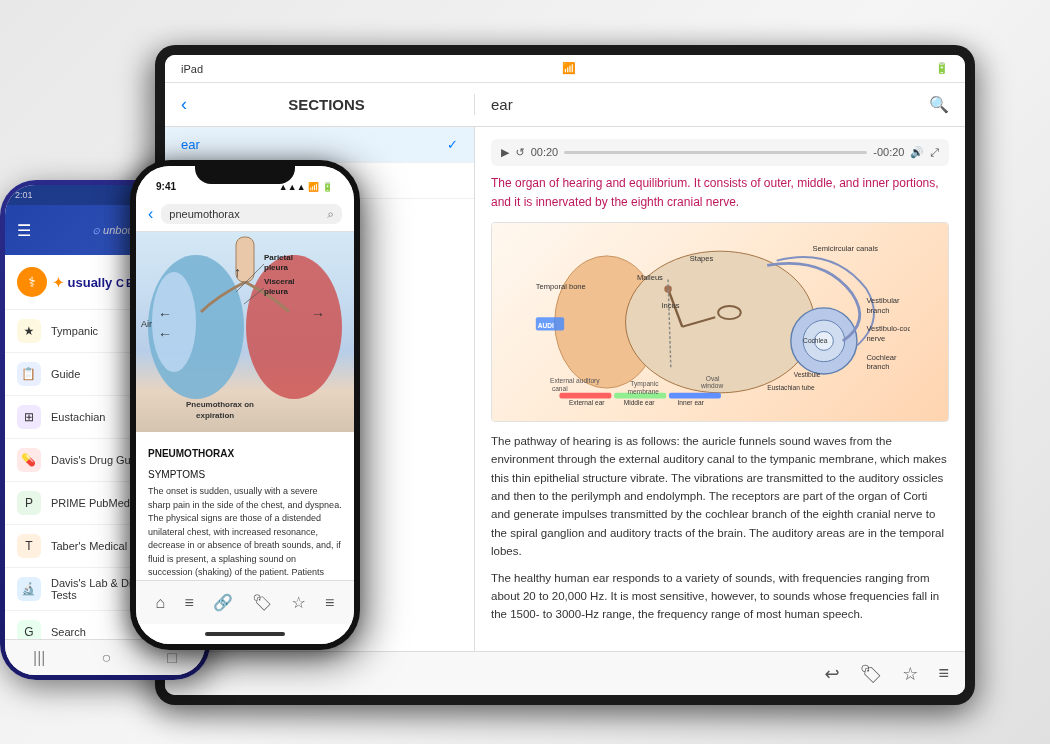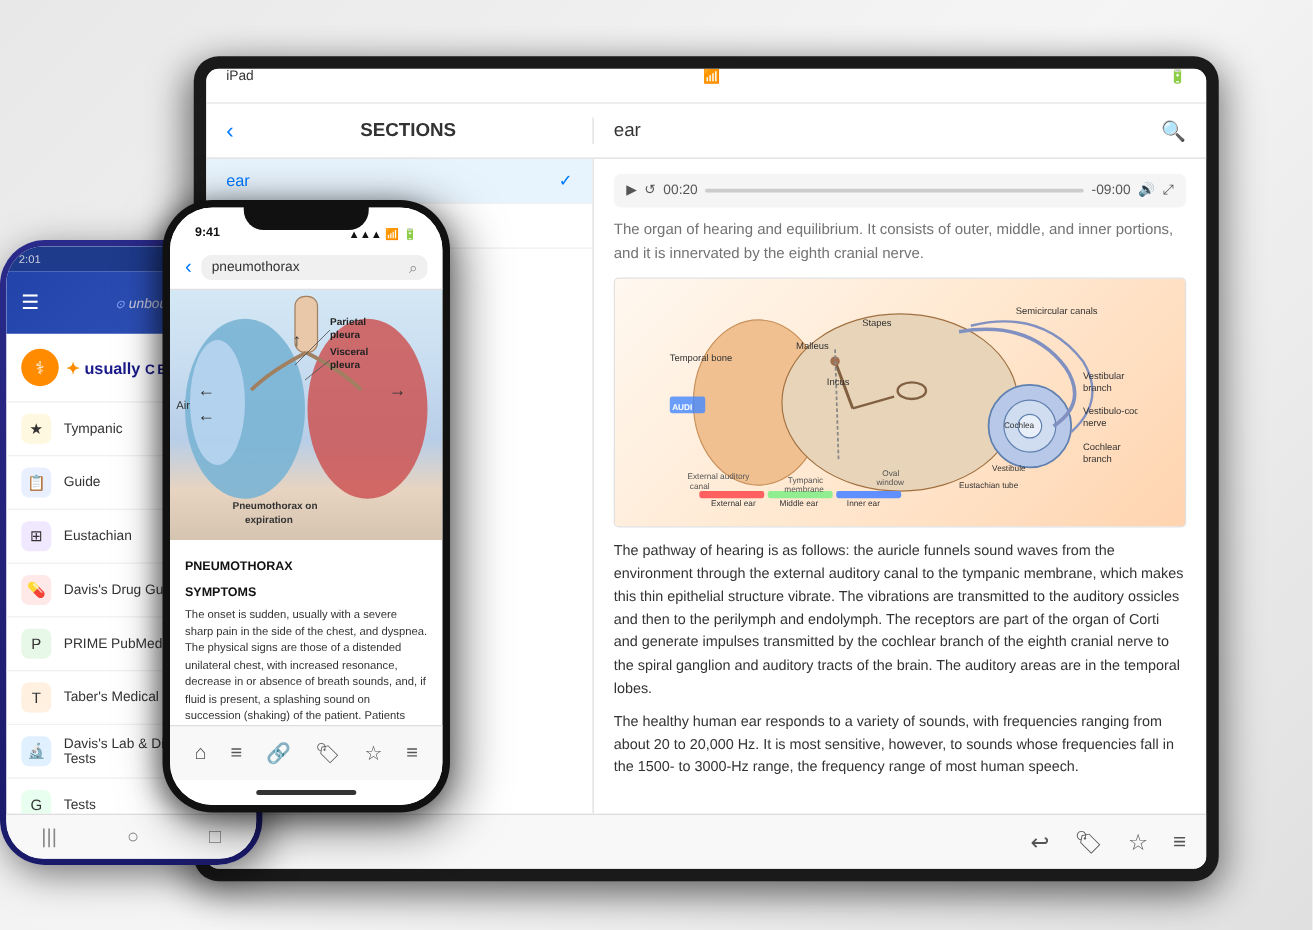--- a/index.html
+++ b/index.html
@@ -39,20 +39,21 @@
       background: #fff;
       border-radius: 10px;
       overflow: hidden;
       display: flex;
       flex-direction: column;
     }
     .tablet-status-bar {
       height: 28px;
       background: #fff;
       display: flex;
+      align-items: center;
       justify-content: space-between;
       padding: 0 16px;
       font-size: 11px;
       color: #333;
       border-bottom: 1px solid #e0e0e0;
     }
     .tablet-nav {
       height: 44px;
       background: #fff;
       display: flex;
@@ -148,21 +149,21 @@
     }
     .tablet-audio-progress {
       flex: 1;
       height: 3px;
       background: #ccc;
       border-radius: 2px;
       position: relative;
     }
     .tablet-description {
       font-size: 12px;
-      color: #737373;
+      color: #be185d;
       line-height: 1.6;
       margin-bottom: 10px;
     }
     .tablet-ear-diagram {
       width: 100%;
       height: 200px;
       background: #f9f9f9;
       border: 1px solid #e0e0e0;
       border-radius: 4px;
       margin-bottom: 10px;
@@ -289,21 +290,21 @@
       height: calc(100% - 200px);
     }
     .phone-diagnosis-heading {
       font-size: 10px;
       font-weight: 700;
       color: #111;
       margin: 6px 0 3px;
     }
     .phone-symptoms-heading {
       font-size: 10px;
-      font-weight: 700;
+      font-weight: 400;
       color: #111;
       margin: 6px 0 3px;
     }
     .phone-bottom-bar {
       height: 44px;
       background: #f8f8f8;
       border-top: 1px solid #ddd;
       display: flex;
       align-items: center;
       justify-content: space-around;
@@ -322,21 +323,21 @@
       width: 80px;
       height: 4px;
       background: #333;
       border-radius: 2px;
     }
 
     
     .small-phone {
       position: absolute;
       left: 0px;
-      top: 192px;
+      top: 180px;
       width: 210px;
       height: 500px;
       background: linear-gradient(180deg, #2a2a8a 0%, #1a1a6a 100%);
       border-radius: 36px;
       box-shadow: 4px 8px 30px rgba(0,0,0,0.5);
       z-index: 5;
     }
     .small-phone-screen {
       position: absolute;
       top: 5px;
@@ -480,21 +481,21 @@
           </div>
         </div>
 
         <div class="tablet-main">
 
           <div class="tablet-audio-bar">
             <span>▶</span>
             <span>↺</span>
             <span>00:20</span>
             <div class="tablet-audio-progress"></div>
-            <span>-09:00</span>
+            <span>-00:20</span>
             <span>🔊</span>
             <span>⤢</span>
           </div>
 
           <div class="tablet-description">The organ of hearing and equilibrium. It consists of outer, middle, and inner portions, and it is innervated by the eighth cranial nerve.</div>
 
           <div class="tablet-ear-diagram">
             <div class="ear-placeholder">
               <svg viewBox="0 0 400 180" width="380" height="170">
 
@@ -617,21 +618,21 @@
         <div class="sp-menu-item">
           <div class="sp-menu-icon" style="background:#fff0e0;">T</div>
           <span>Taber's Medical Dictionary</span>
         </div>
         <div class="sp-menu-item">
           <div class="sp-menu-icon" style="background:#e0f0ff;">🔬</div>
           <span>Davis's Lab &amp; Diagnostic Tests</span>
         </div>
         <div class="sp-menu-item">
           <div class="sp-menu-icon" style="background:#e8fff0;">G</div>
-          <span>Tests</span>
+          <span>Search</span>
         </div>
 
       </div>
 
       <div class="sp-bottom-nav">
         <span>|||</span>
         <span>○</span>
         <span>□</span>
       </div>
     </div>

